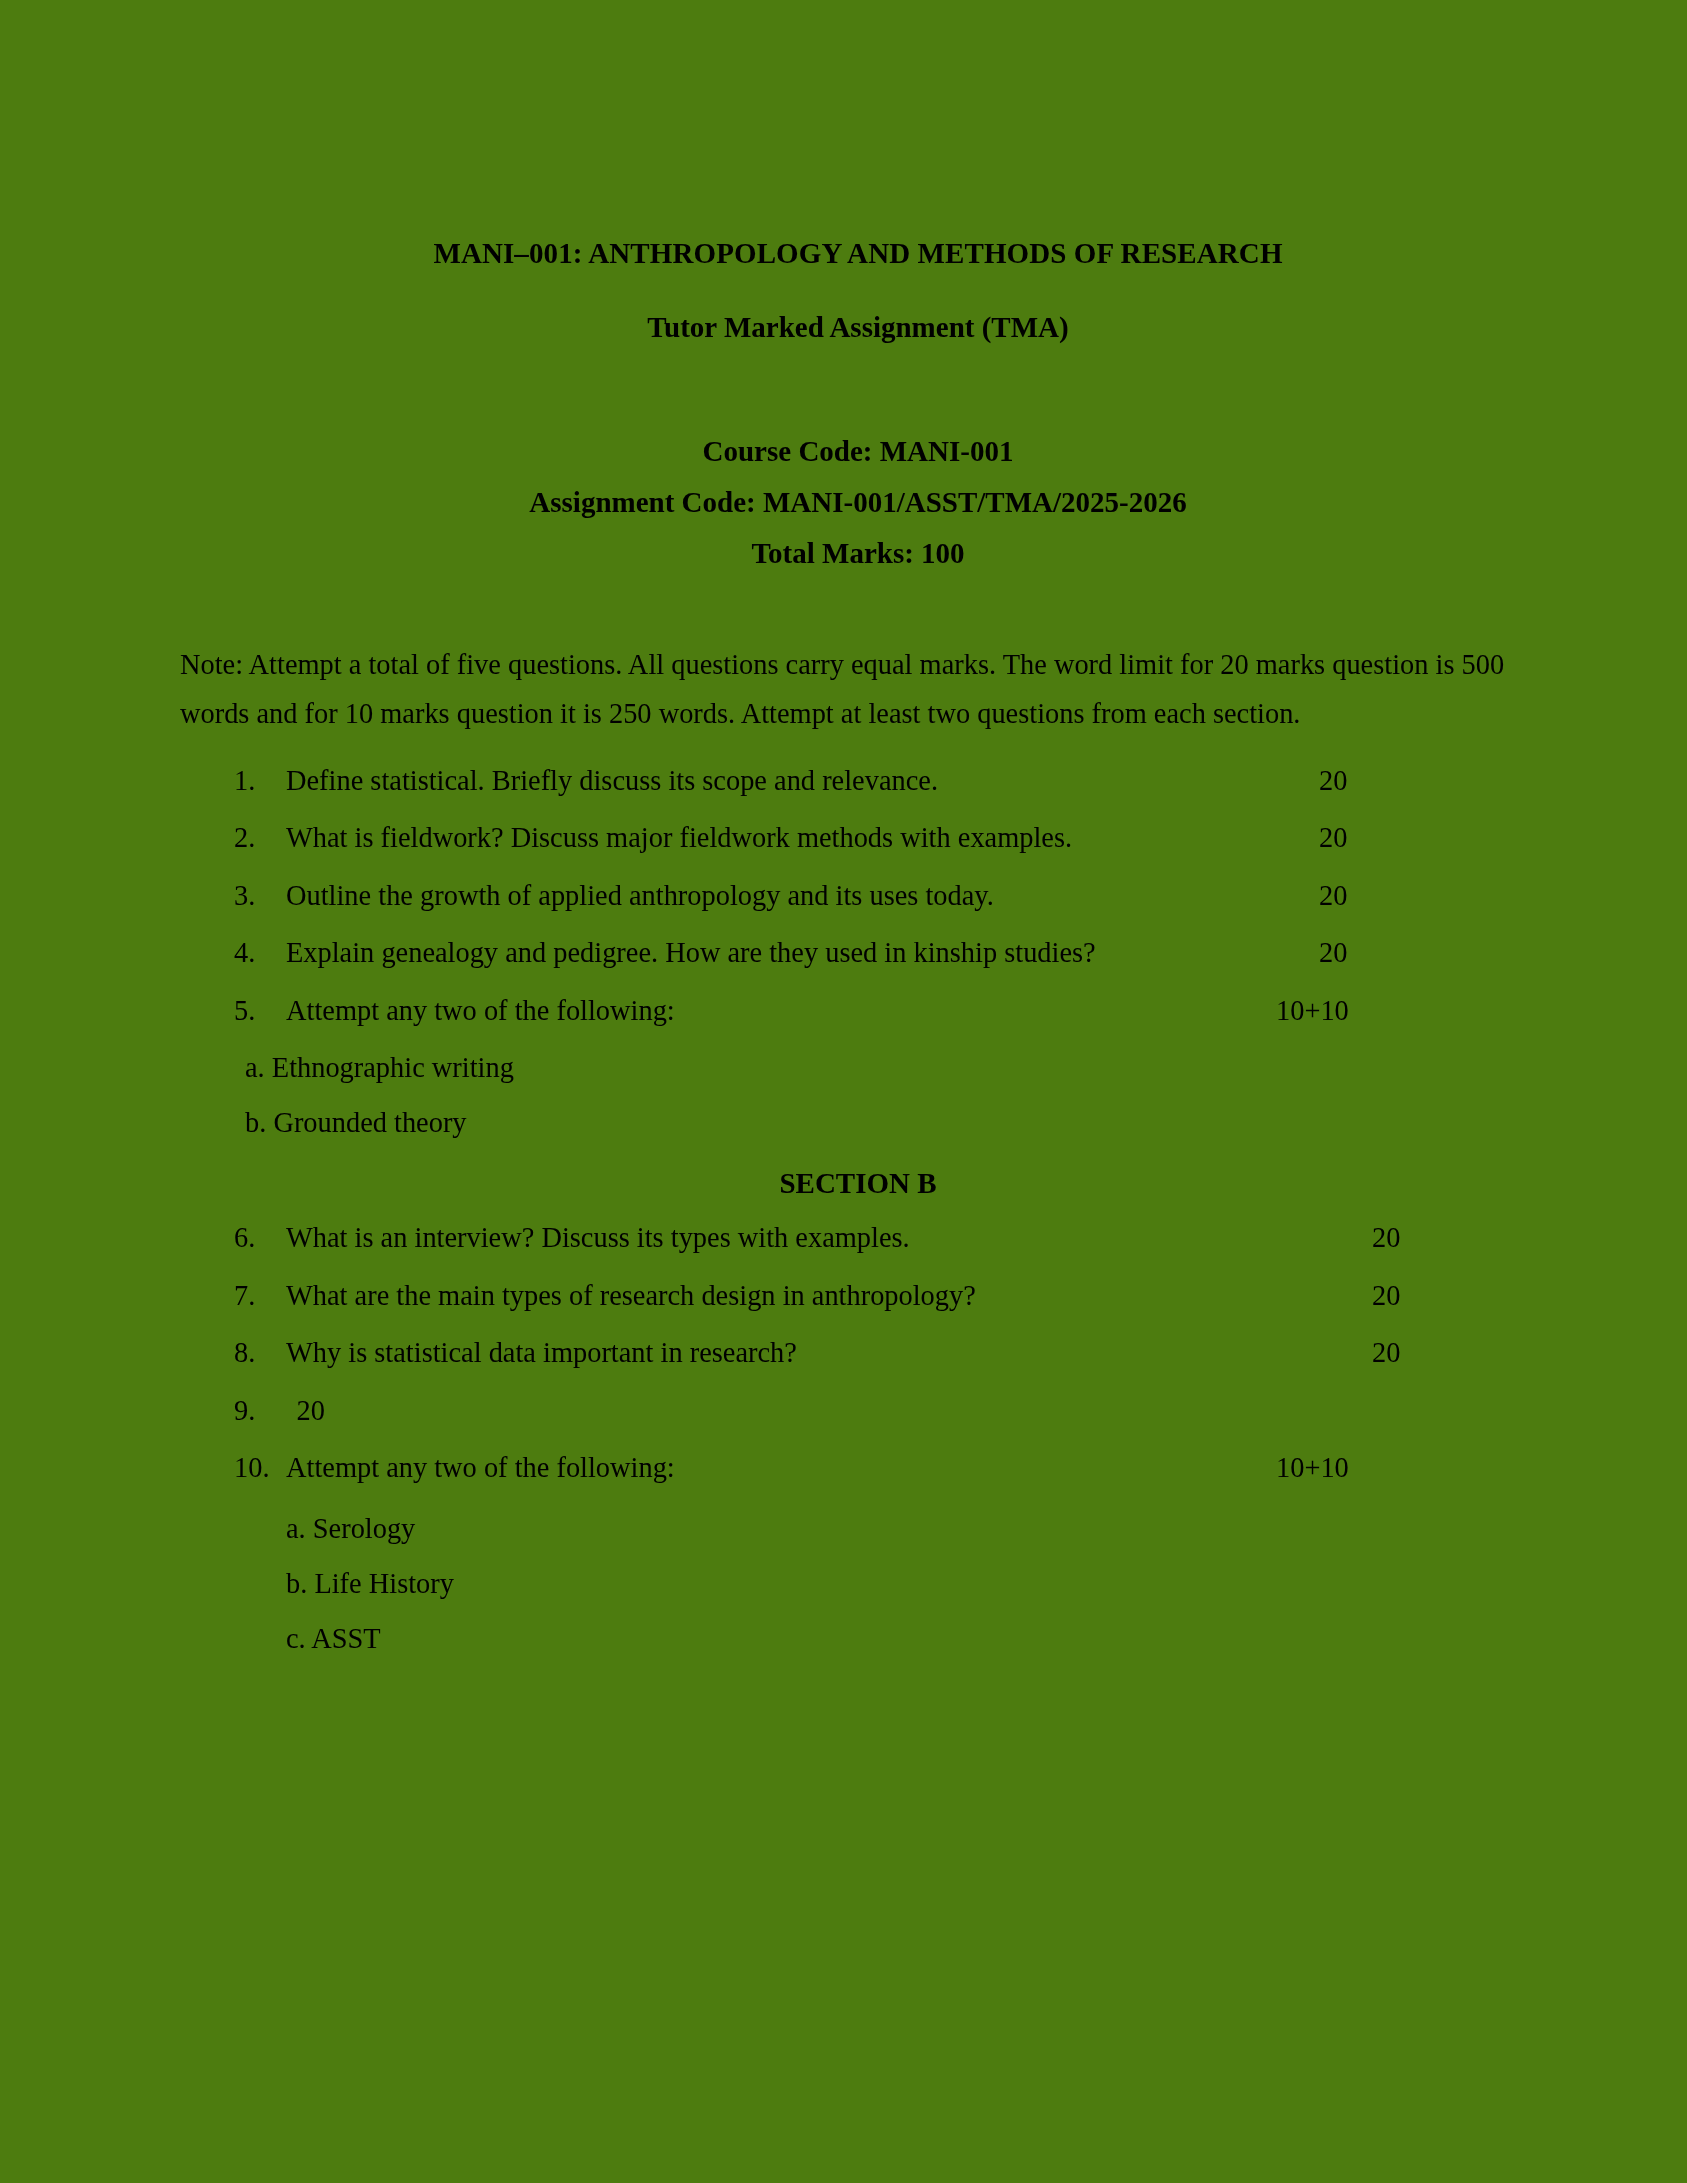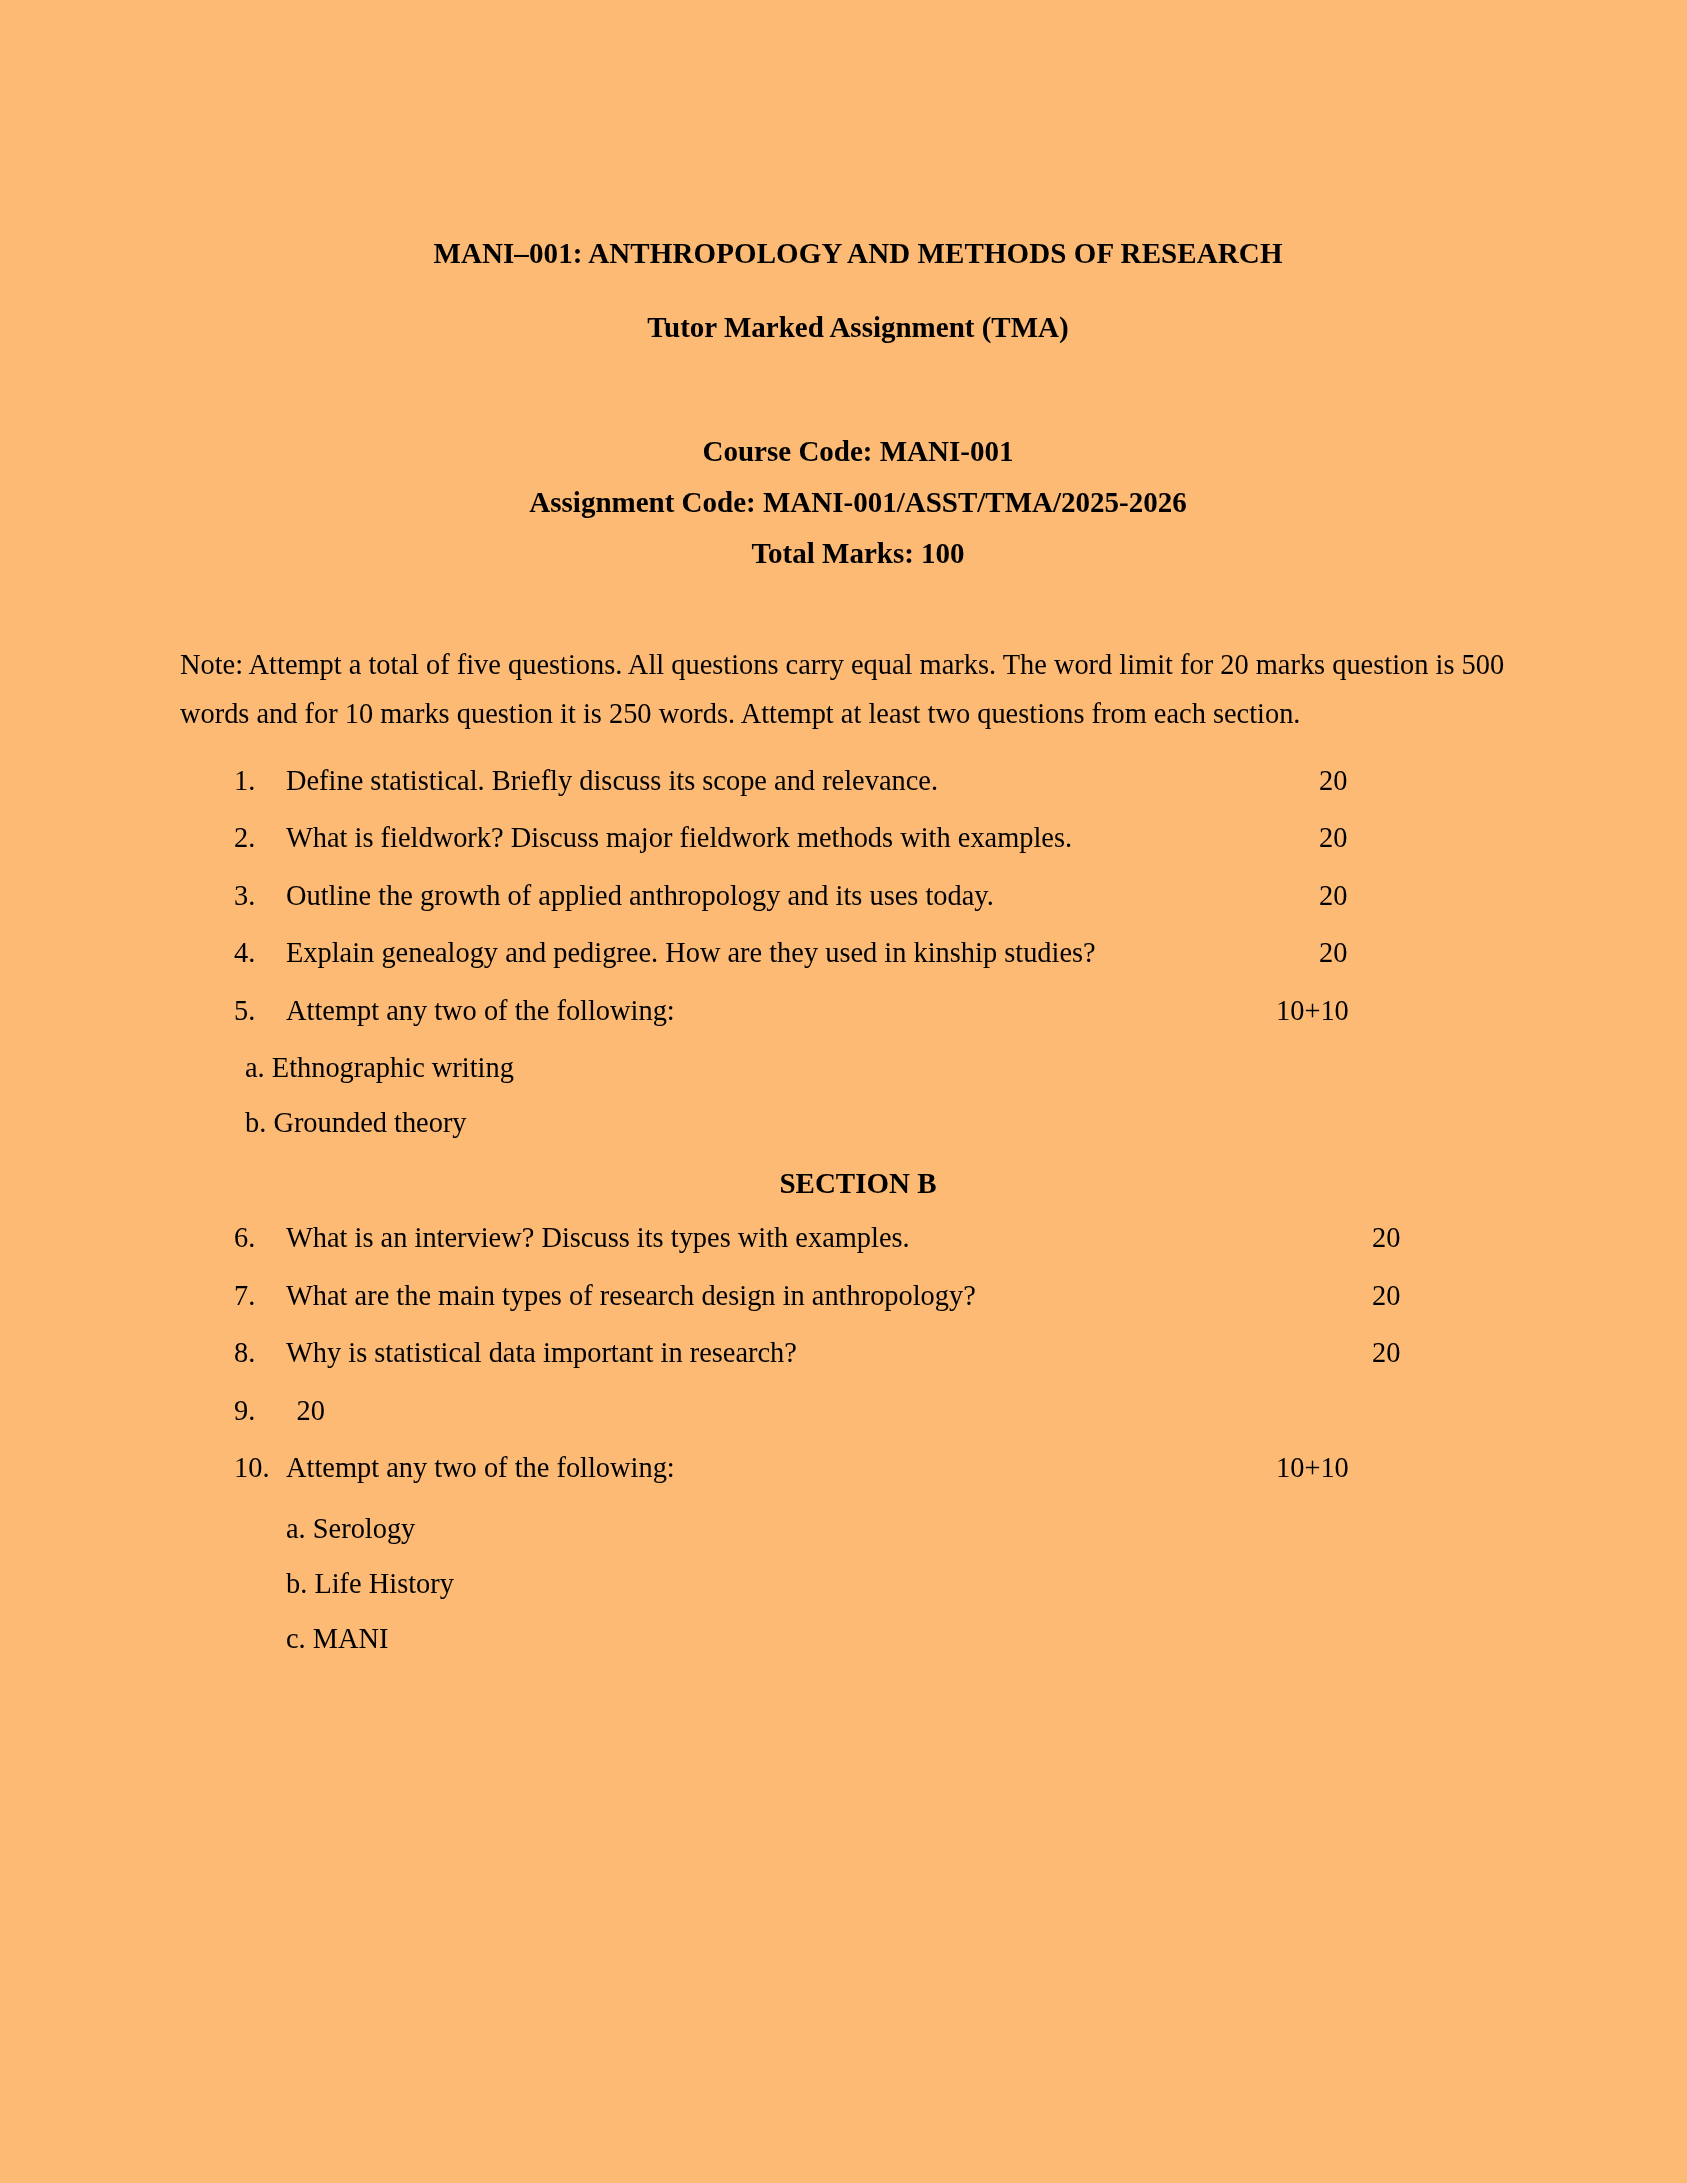--- a/index.html
+++ b/index.html
@@ -4,21 +4,21 @@
 <style>
   html, body {
     margin: 0;
     padding: 0;
     background: #ffffff;
   }
   .page {
     position: relative;
     width: 1687px;
     height: 2183px;
-    background: #fdba74;
+    background: #4d7c0f;
     font-family: "Liberation Serif", "DejaVu Serif", serif;
     color: #000000;
     box-sizing: border-box;
   }
   .content {
     position: absolute;
     left: 180px;
     top: 0;
     width: 1356px;
   }
@@ -201,18 +201,18 @@
       <li class="qrow">
         <span class="qnum">10.</span>
         <span class="qtext">Attempt any two of the following:</span>
         <span class="qmarks wide">10+10</span>
       </li>
     </ul>
 
     <div class="sub-b">
       <div class="subitem">a. Serology</div>
       <div class="subitem">b. Life History</div>
-      <div class="subitem">c. MANI</div>
+      <div class="subitem">c. ASST</div>
     </div>
 
   </div>
 </div>
 
 
 </body></html>

